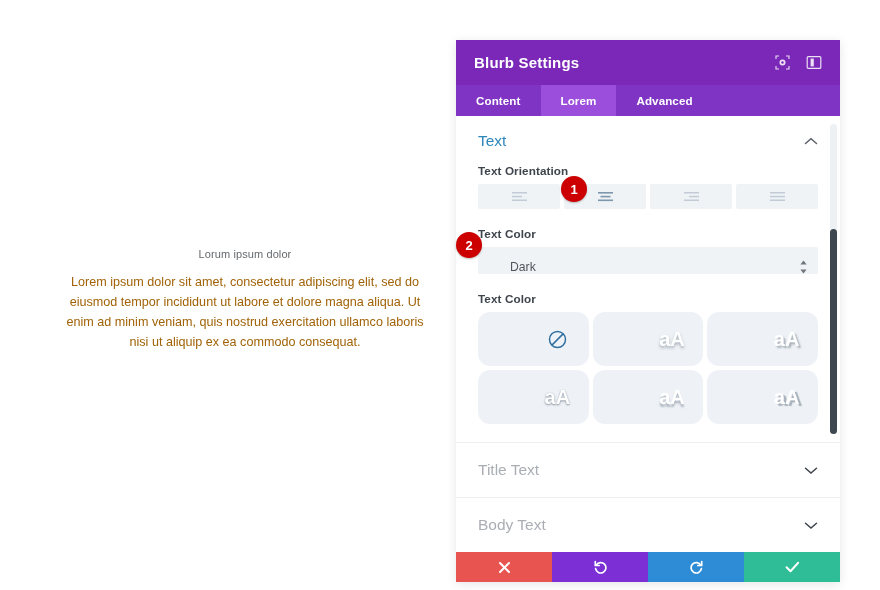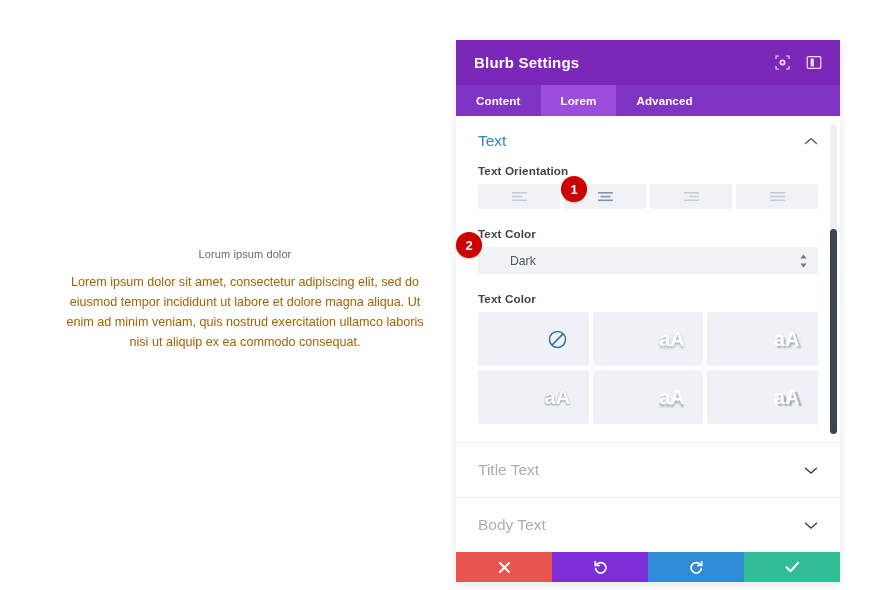--- a/index.html
+++ b/index.html
@@ -116,39 +116,39 @@
     display: flex; align-items: center; justify-content: center;
     border-radius: 2px;
   }
   .orient-btn.selected { background: #eff3f6; }
   .align-ico { display: block; }
 
   
   .select-wrap { position: relative; }
   .select-box {
     height: 27px; background: #eff3f6;
-    display: flex; align-items: center;
+    display: flex; align-items: flex-end;
     padding: 0 10px 0 32px;
     font-size: 12.2px; color: #50565d;
     border-radius: 2px;
   }
   .select-box .sel-val { flex: 1; }
   .sel-arrows { width: 9px; color: #6f767e; }
   .sel-arrows svg { display: block; }
 
   
   .shadow-grid {
     display: grid;
     grid-template-columns: repeat(3, 1fr);
     gap: 4px;
   }
   .shadow-cell {
     height: 54px; background: #eef2f6;
     display: flex; align-items: center; justify-content: center;
-    border-radius: 2px;
+    border-radius: 12px;
     padding-left: 48px;
   }
   .aA {
     font-size: 20px; font-weight: 700;
     color: #ffffff;
     font-family: "Liberation Sans", sans-serif;
     line-height: 1;
   }
   .sh1 { text-shadow: 0 2px 3px rgba(120,132,146,.62); }
   .sh2 { text-shadow: 2px 2px 2px rgba(120,132,146,.62); }

